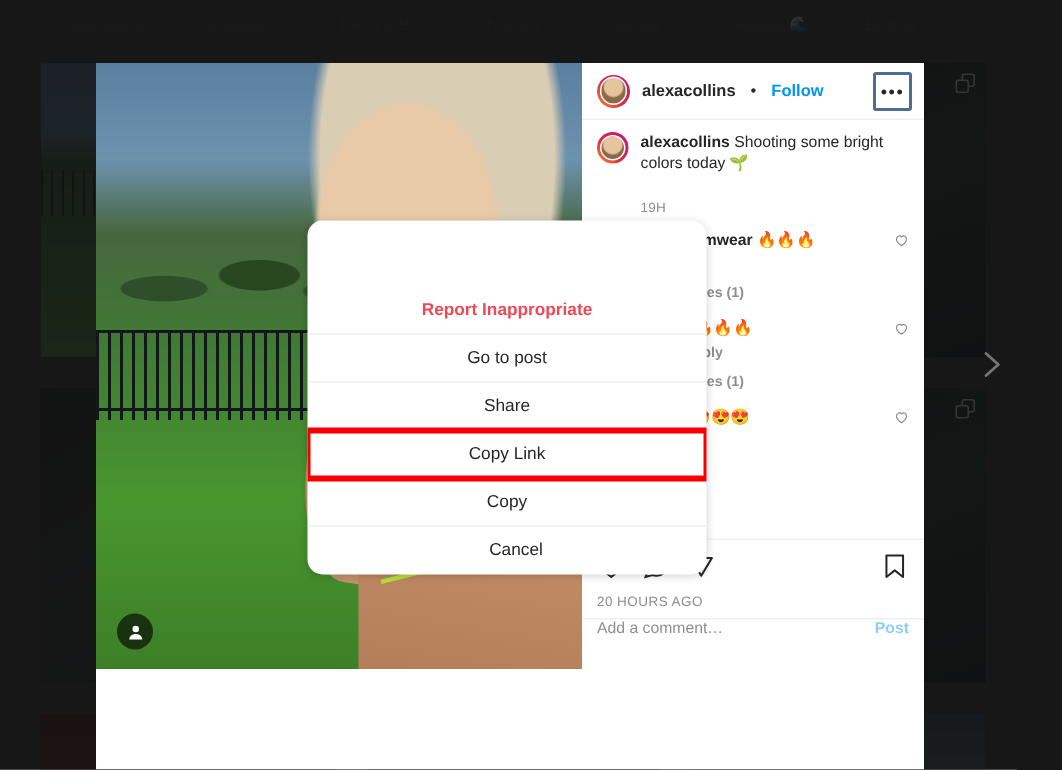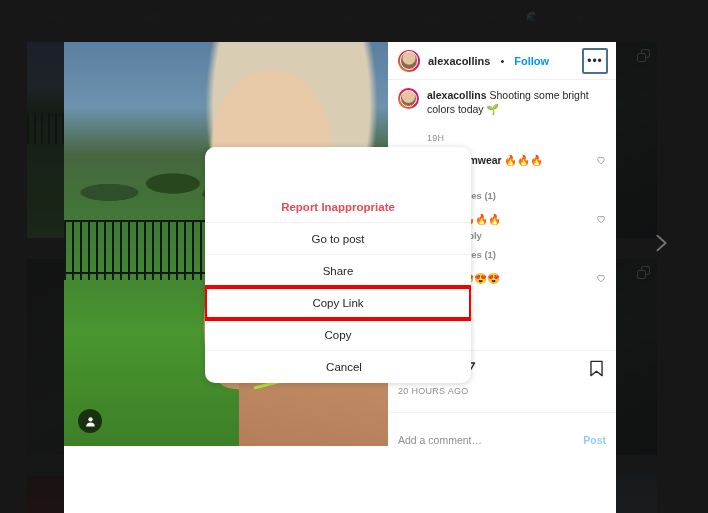--- a/index.html
+++ b/index.html
@@ -170,21 +170,21 @@
   .clike{ flex:0 0 auto; color:#8e8e8e; font-size:10px; padding-top:2px; }
 
   .post-actions{ border-top:1px solid #efefef; padding:8px 10px 6px; }
   .act-row{ display:flex; align-items:center; gap:11px; }
   .act-row .spacer{ margin-left:auto; }
   .likes{ font-size:10.5px; color:#262626; margin-top:8px; }
   .likes b{ font-weight:700; }
   .ts{ font-size:9px; color:#8e8e8e; margin-top:4px; letter-spacing:.3px; }
   .add-comment{
     border-top:1px solid #efefef; height:34px; flex:0 0 34px;
-    display:flex; align-items:flex-end; padding:0 10px; gap:20px;margin-top:10px;
+    display:flex; align-items:flex-start; padding:0 10px; gap:20px;
   }
   .add-comment input{
     flex:1; border:none; outline:none; font-size:10.5px;
     color:#262626; font-family:inherit; background:transparent;
   }
   .add-comment input::placeholder{ color:#8e8e8e; }
   .post-btn{ font-size:10.5px; font-weight:600; color:#0095f6; opacity:.45; cursor:pointer; }
 
   
   #next-arrow{

